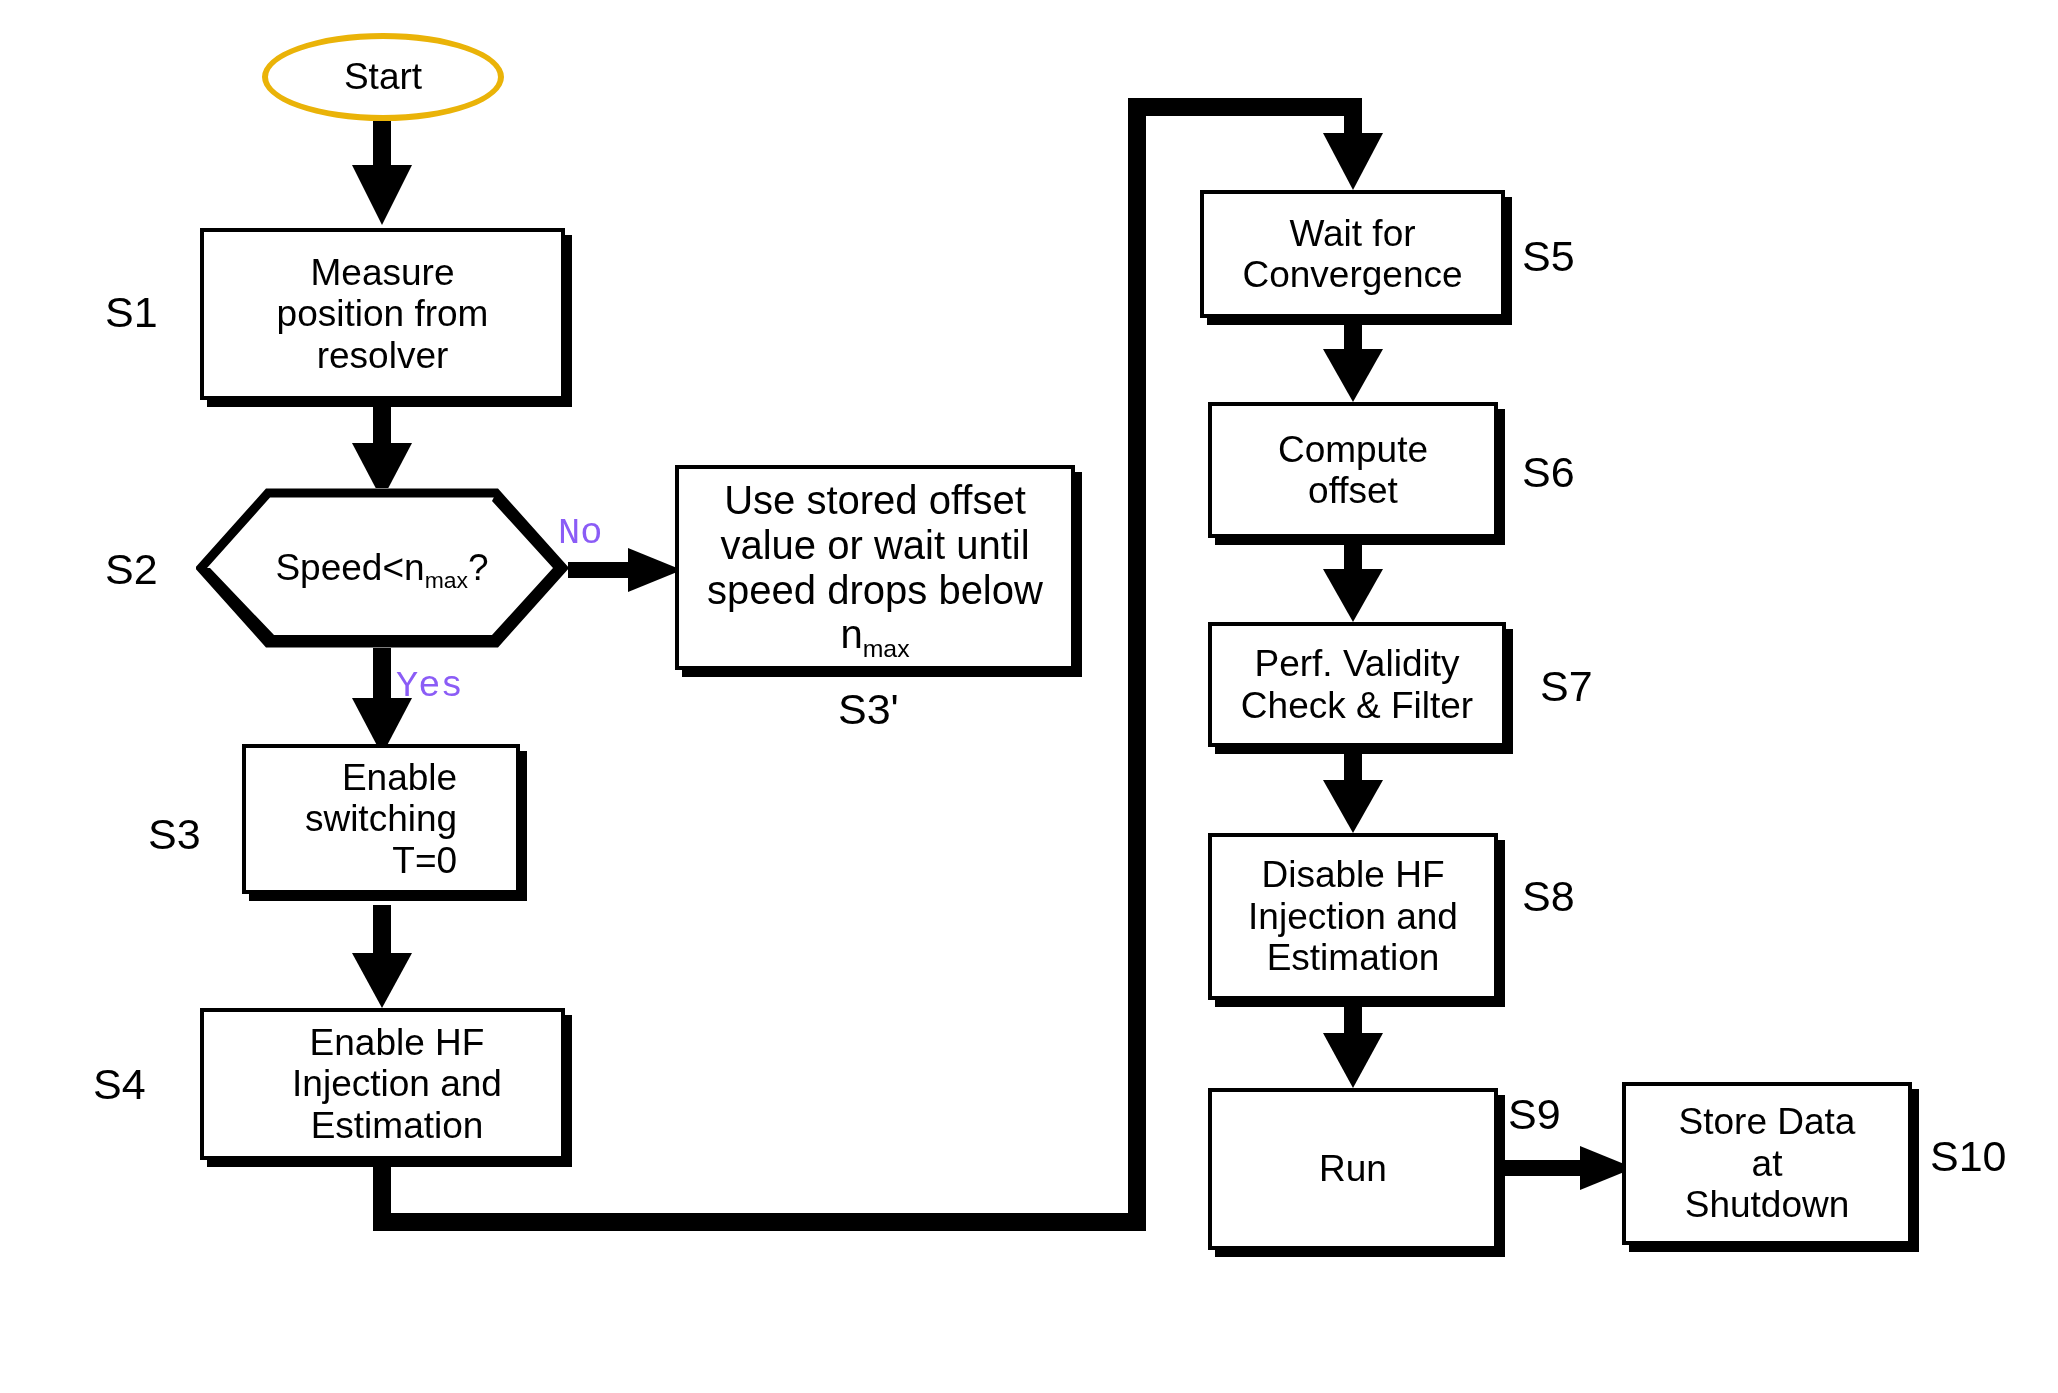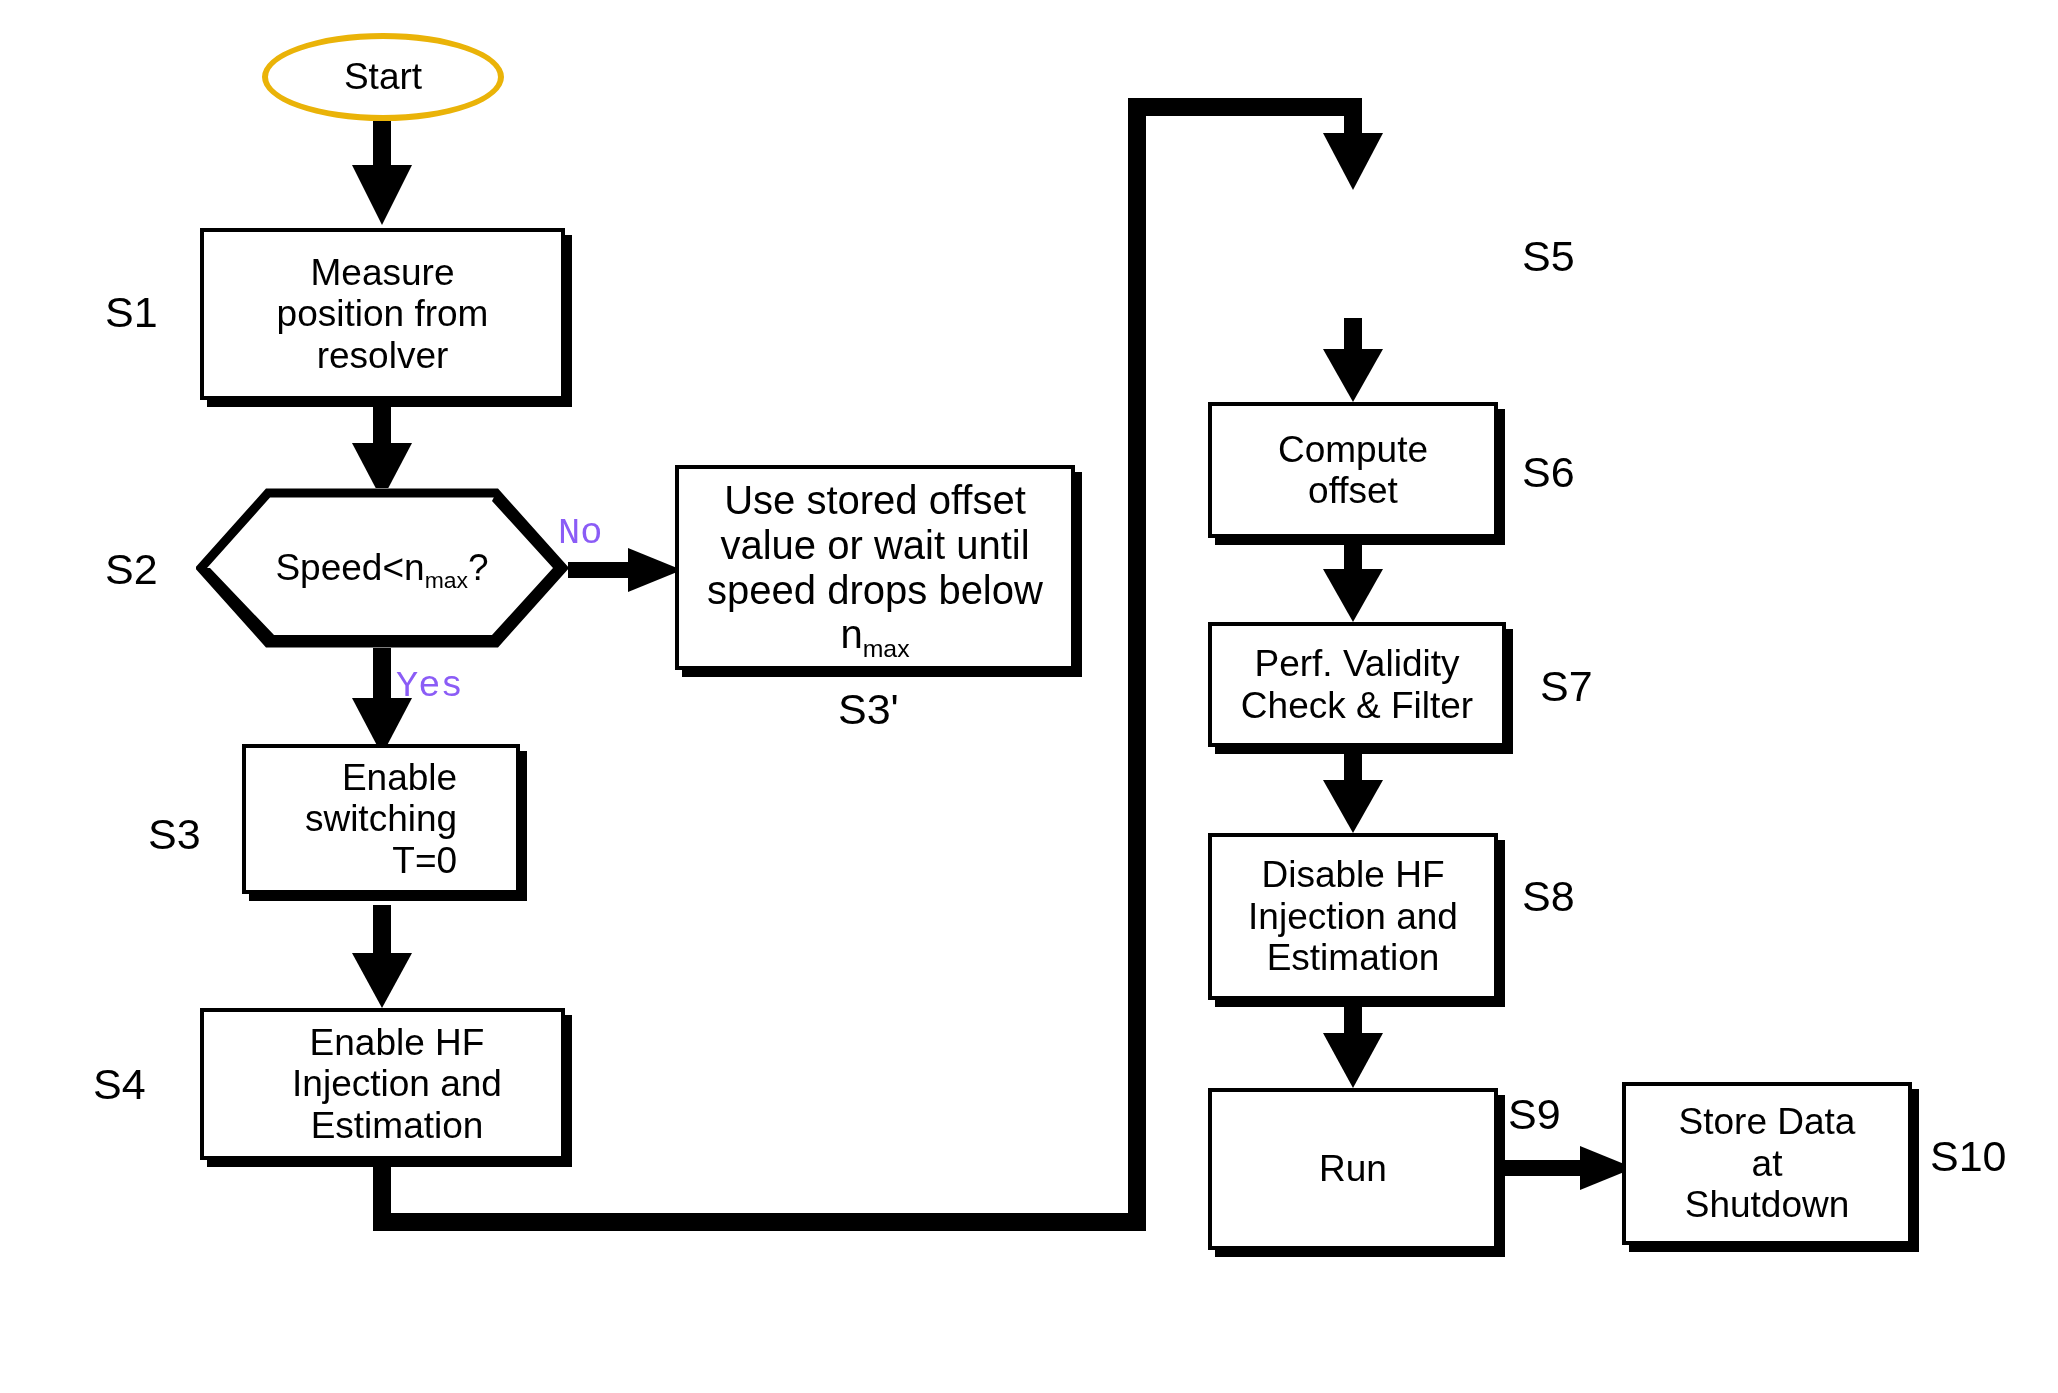--- a/index.html
+++ b/index.html
@@ -192,20 +192,24 @@
   </div>
   <div class="steplabel" style="left:148px; top:810px;">S3</div>
 
   <div class="node proc shadow" style="left:200px; top:1008px; width:365px; height:152px;padding-left:29px;">
     <span>Enable HF
 Injection and
 Estimation</span>
   </div>
   <div class="steplabel" style="left:93px; top:1060px;">S4</div>
 
+  <div class="node proc shadow" style="left:1200px; top:190px; width:305px; height:128px;">
+    <span>Wait for
+Convergence</span>
+  </div>
   <div class="steplabel" style="left:1522px; top:232px;">S5</div>
 
   <div class="node proc shadow" style="left:1208px; top:402px; width:290px; height:136px;">
     <span>Compute
 offset</span>
   </div>
   <div class="steplabel" style="left:1522px; top:448px;">S6</div>
 
   <div class="node proc shadow" style="left:1208px; top:622px; width:298px; height:125px;">
     <span>Perf. Validity

